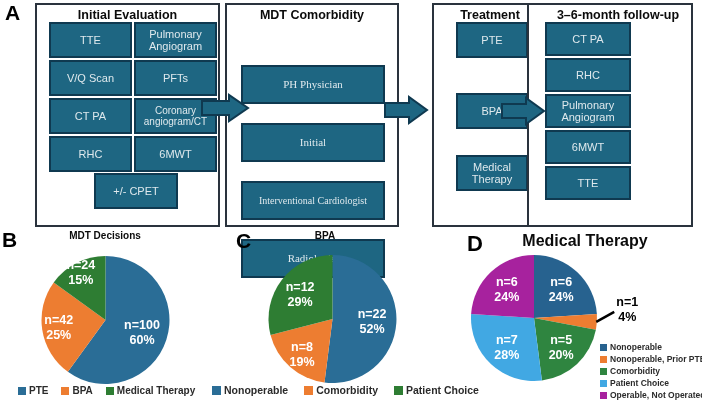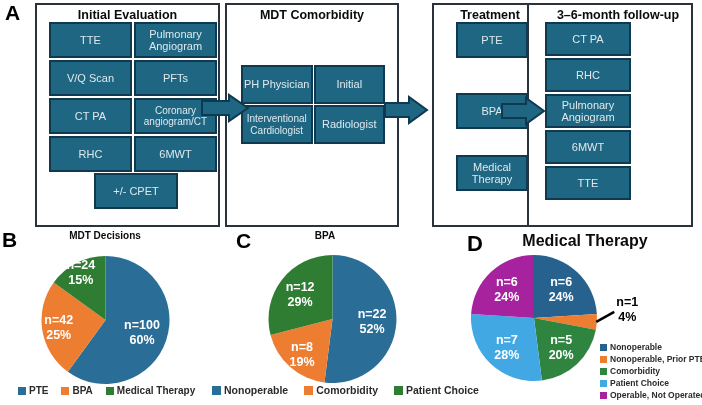--- a/index.html
+++ b/index.html
@@ -16,21 +16,21 @@
   .sec-title{text-align:center;font-weight:700;font-size:12.5px;color:#0b0b0b;
              margin-top:3px;white-space:nowrap;}
   .tealbox{background:#1e6682;border:2px solid #0f3950;color:#dfe9ed;
            display:flex;align-items:center;justify-content:center;text-align:center;
            font-size:11px;line-height:1.12;box-sizing:border-box;padding:1px;}
   .small{font-size:10px;}
   .init-grid{position:absolute;left:12px;top:17px;width:168px;display:grid;
              grid-template-columns:1fr 1fr;grid-auto-rows:36px;gap:2px;}
   .cpet-box{position:absolute;left:57px;top:168px;width:84px;height:36px;text-align:right;}
   .mdt-grid{position:absolute;left:14px;top:60px;width:144px;display:grid;
-            grid-template-columns:1fr 1fr;grid-auto-rows:39px;gap:1px;}
+            grid-template-columns:1fr;grid-auto-rows:39px;gap:19px;font-family:Liberation Serif, serif;}
   .t-box{position:absolute;left:22px;width:72px;height:36px;}
   #t-box-0{top:17px;}  #t-box-1{top:88px;}  #t-box-2{top:150px;}
   .fu-stack{position:absolute;left:16px;top:17px;width:86px;display:grid;
             grid-auto-rows:34px;gap:2px;}
   .arrow{position:absolute;}
   #arrow1{left:201px;top:93px;}
   #arrow2{left:384px;top:95px;}
   #arrow3{left:501px;top:96px;}
 
   

